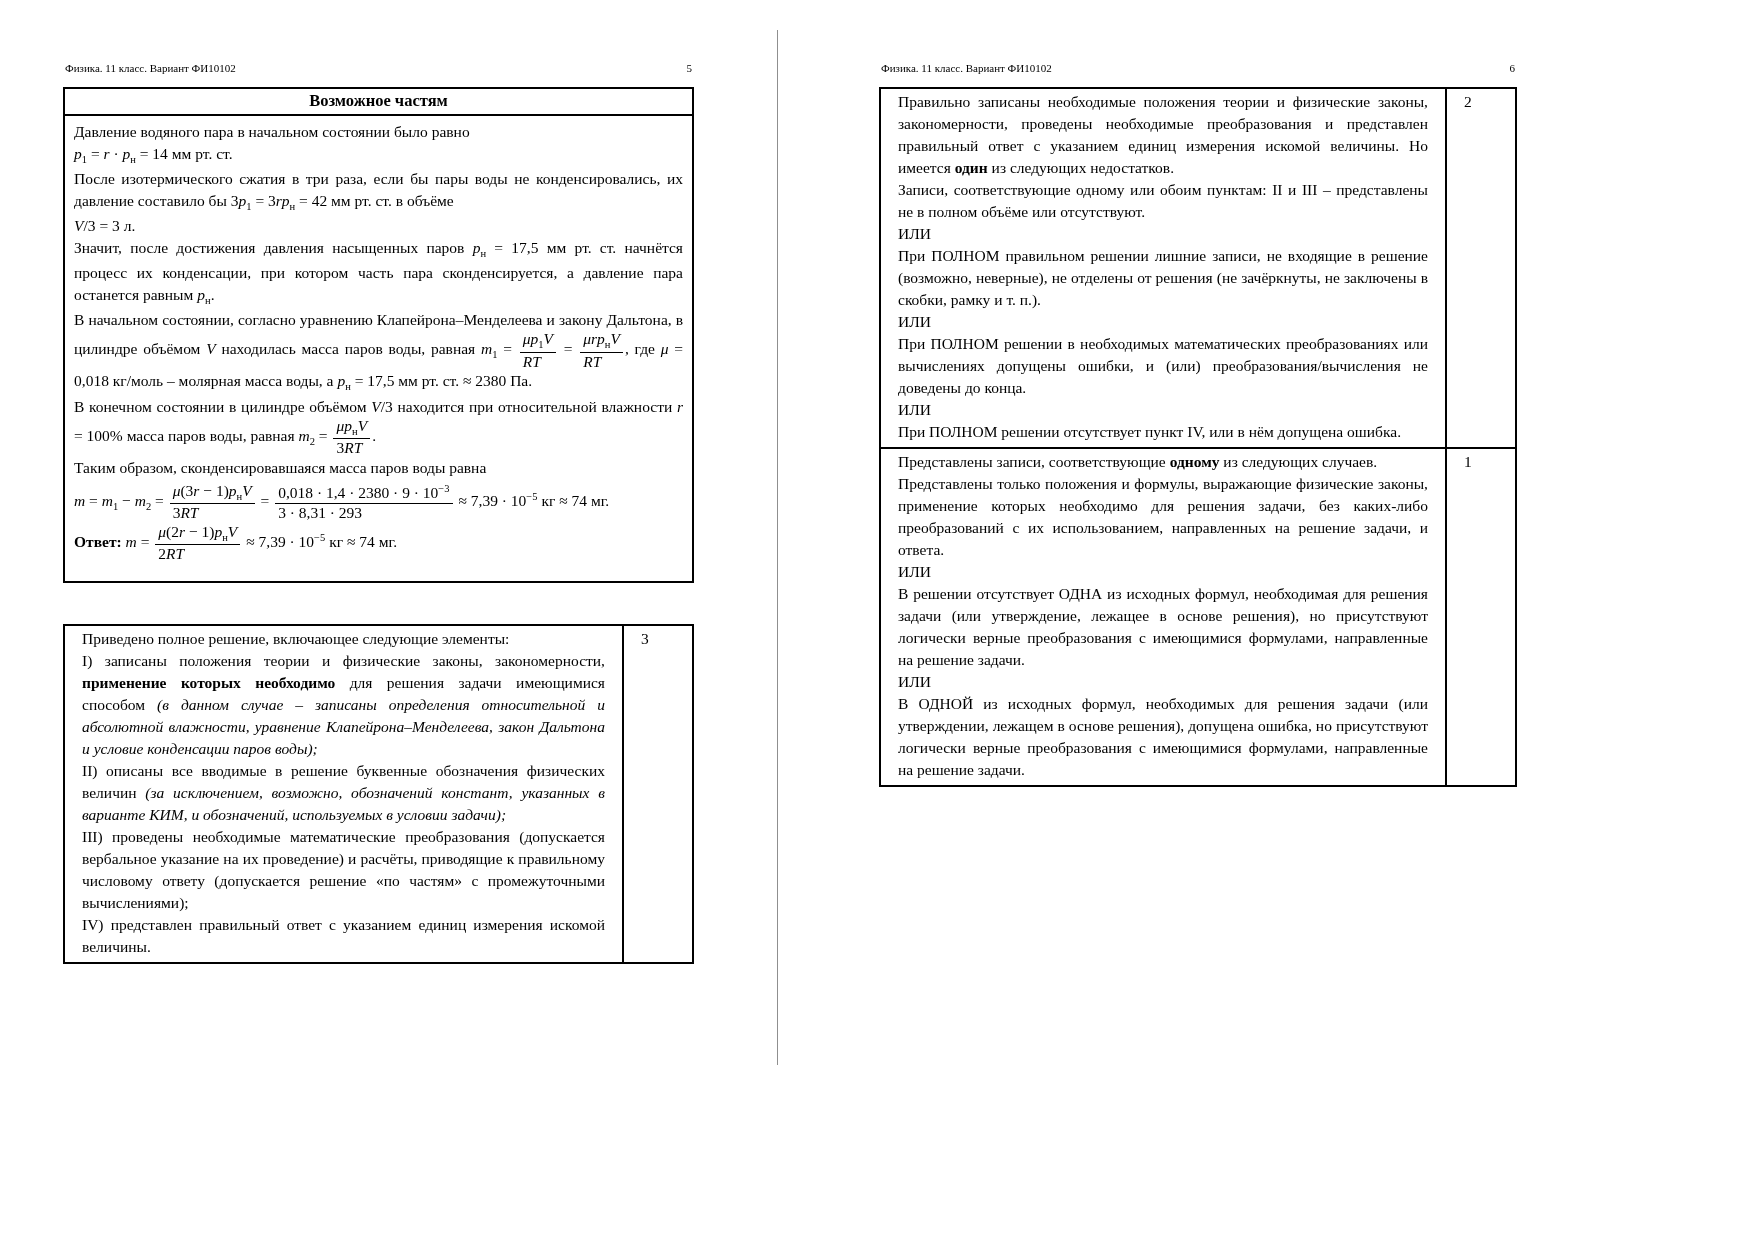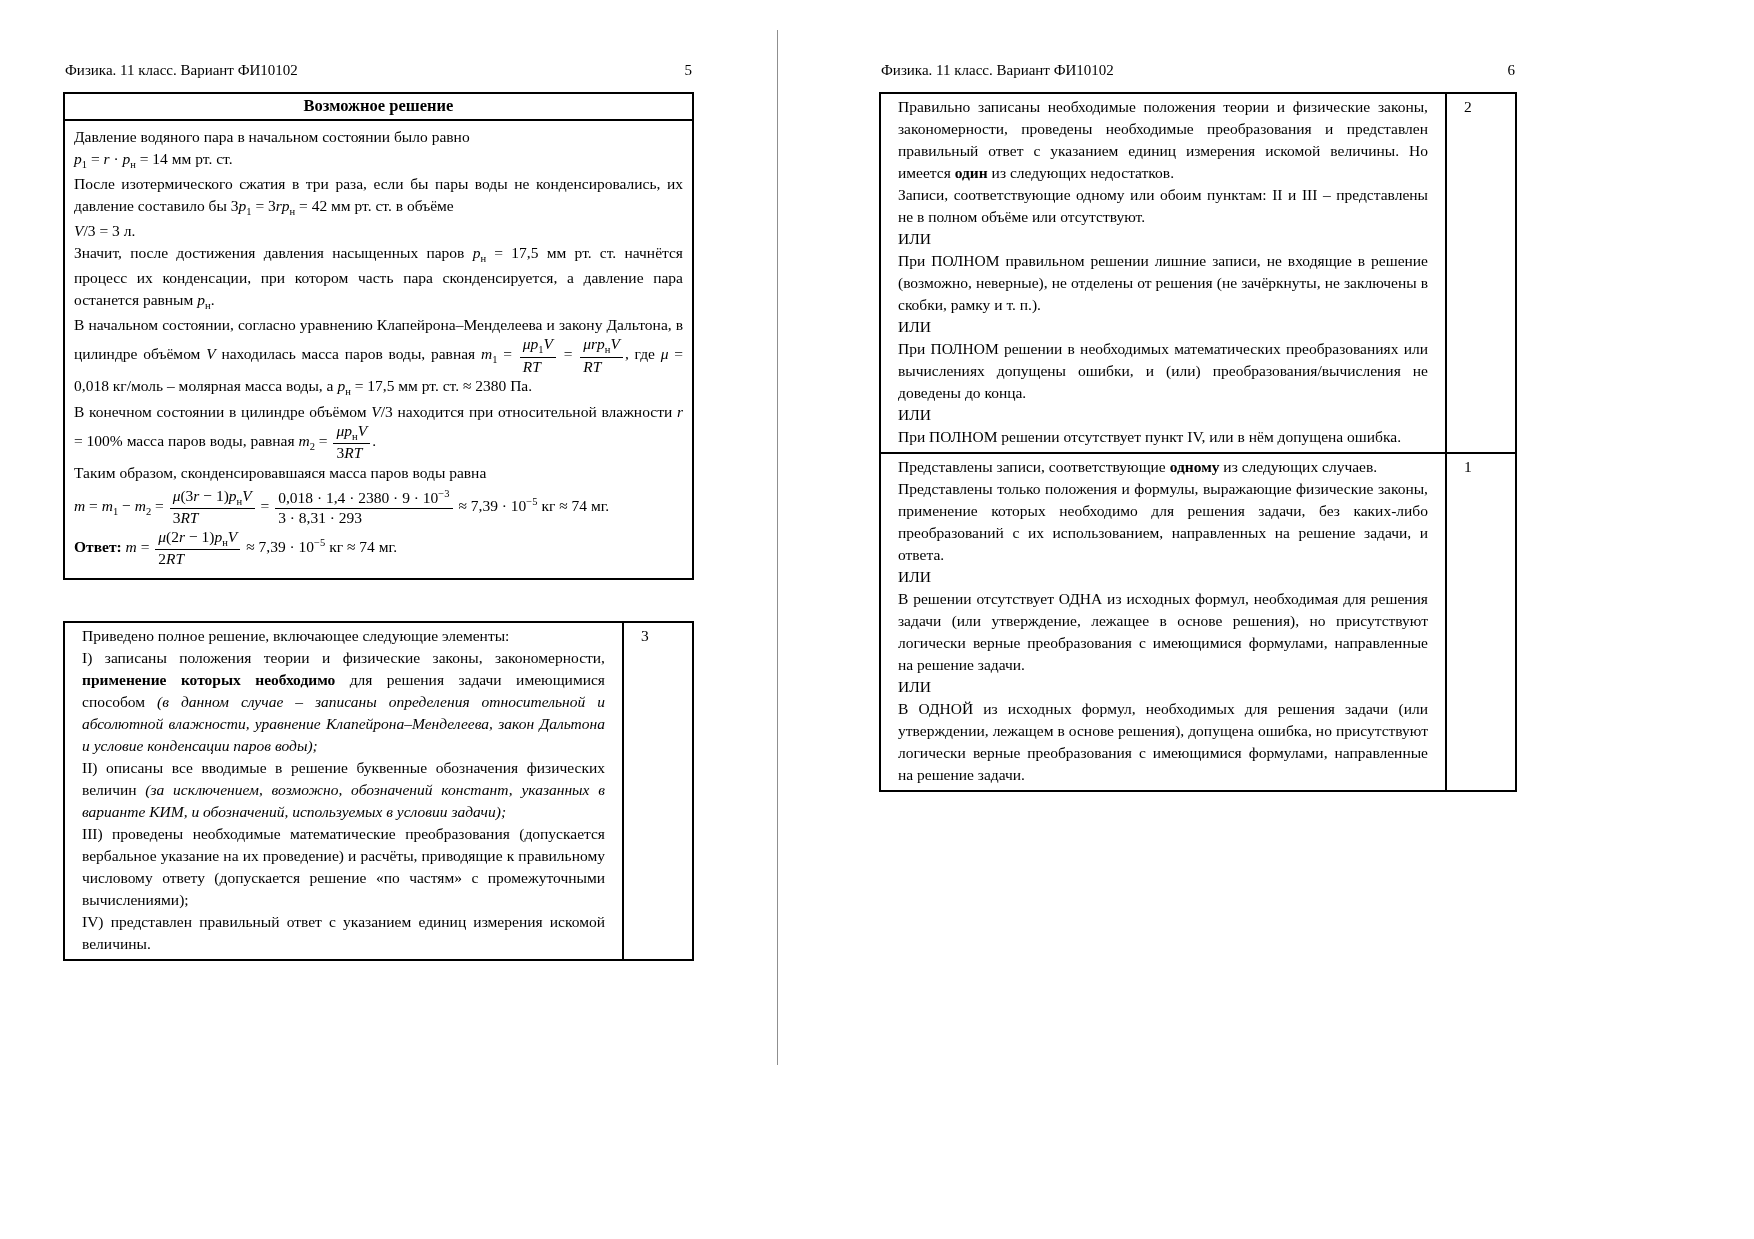--- a/index.html
+++ b/index.html
@@ -9,25 +9,25 @@
     font-family:"Liberation Serif","DejaVu Serif",serif;
     color:#000;
   }
   .sheet { position:relative; width:1754px; height:1239px; background:#fff; overflow:hidden; }
   .page-divider { position:absolute; left:777px; top:30px; width:1px; height:1035px; background:#8f8f8f; }
 
   .page { position:absolute; top:62px; }
   .page-left  { left:63px;  width:631px; }
   .page-right { left:879px; width:638px; }
 
-  .page-header { display:flex; justify-content:space-between; align-items:baseline; font-size:15px; padding:0 2px; margin-bottom:13px; }
+  .page-header { display:flex; justify-content:space-between; align-items:baseline; font-size:11px; padding:0 2px; margin-bottom:13px; }
 
   .solution-box { border:2px solid #000; }
   .solution-title { font-weight:bold; text-align:center; font-size:16.5px; border-bottom:2px solid #000; padding:2px 0 3px; }
-  .solution-body { padding:5px 9px 10px; font-size:15.5px; line-height:1.42; text-align:justify; }
+  .solution-body { padding:5px 9px 18px; font-size:15.5px; line-height:1.42; text-align:justify; }
   .solution-body p { margin:0; }
   .display-formula { margin:4px 0 2px; text-align:left; }
 
   .it { font-style:italic; }
   .b  { font-weight:bold; }
   .bi { font-weight:bold; }
 
   .formula { white-space:normal; }
   .frac { display:inline-block; vertical-align:middle; text-align:left; line-height:1.08; padding:0 2px; }
   .fnum { display:block; border-bottom:1px solid #000; padding:0 3px 1px; }
@@ -51,21 +51,21 @@
   <div class="page-divider"></div>
 
   <div class="page page-left">
 
     <div class="page-header">
       <span>Физика. 11 класс. Вариант ФИ10102</span>
       <span>5</span>
     </div>
 
     <div class="solution-box">
-      <div class="solution-title">Возможное решение</div>
+      <div class="solution-title">Возможное частям</div>
       <div class="solution-body">
 
         <p><span>Давление водяного пара в начальном состоянии было равно</span><br><span class="formula"><span class="it">p</span><sub>1</sub> = <span class="it">r</span> · <span class="it">p</span><sub>н</sub> = 14 мм рт. ст.</span></p>
 
         <p><span>После изотермического сжатия в три раза, если бы пары воды не конденсировались, их давление составило бы </span><span class="formula">3<span class="it">p</span><sub>1</sub> = 3<span class="it">rp</span><sub>н</sub> = 42 мм рт. ст.</span><span> в объёме </span><br><span class="formula"><span class="it">V</span>/3 = 3 л.</span></p>
 
         <p><span>Значит, после достижения давления насыщенных паров </span><span class="formula"><span class="it">p</span><sub>н</sub> = 17,5 мм рт. ст.</span><span> начнётся процесс их конденсации, при котором часть пара сконденсируется, а давление пара останется равным </span><span class="formula"><span class="it">p</span><sub>н</sub>.</span></p>
 
         <p><span>В начальном состоянии, согласно уравнению Клапейрона–Менделеева и закону Дальтона, в цилиндре объёмом </span><span class="formula"><span class="it">V</span></span><span> находилась масса паров воды, равная </span><span class="formula"><span class="it">m</span><sub>1</sub> = <span class="frac"><span class="fnum"><span class="it">μp</span><sub>1</sub><span class="it">V</span></span><span class="fden"><span class="it">RT</span></span></span> = <span class="frac"><span class="fnum"><span class="it">μrp</span><sub>н</sub><span class="it">V</span></span><span class="fden"><span class="it">RT</span></span></span></span><span>, где </span><span class="formula"><span class="it">μ</span> = 0,018 кг/моль</span><span> – молярная масса воды, а </span><span class="formula"><span class="it">p</span><sub>н</sub> = 17,5 мм рт. ст. ≈ 2380 Па.</span></p>
 

